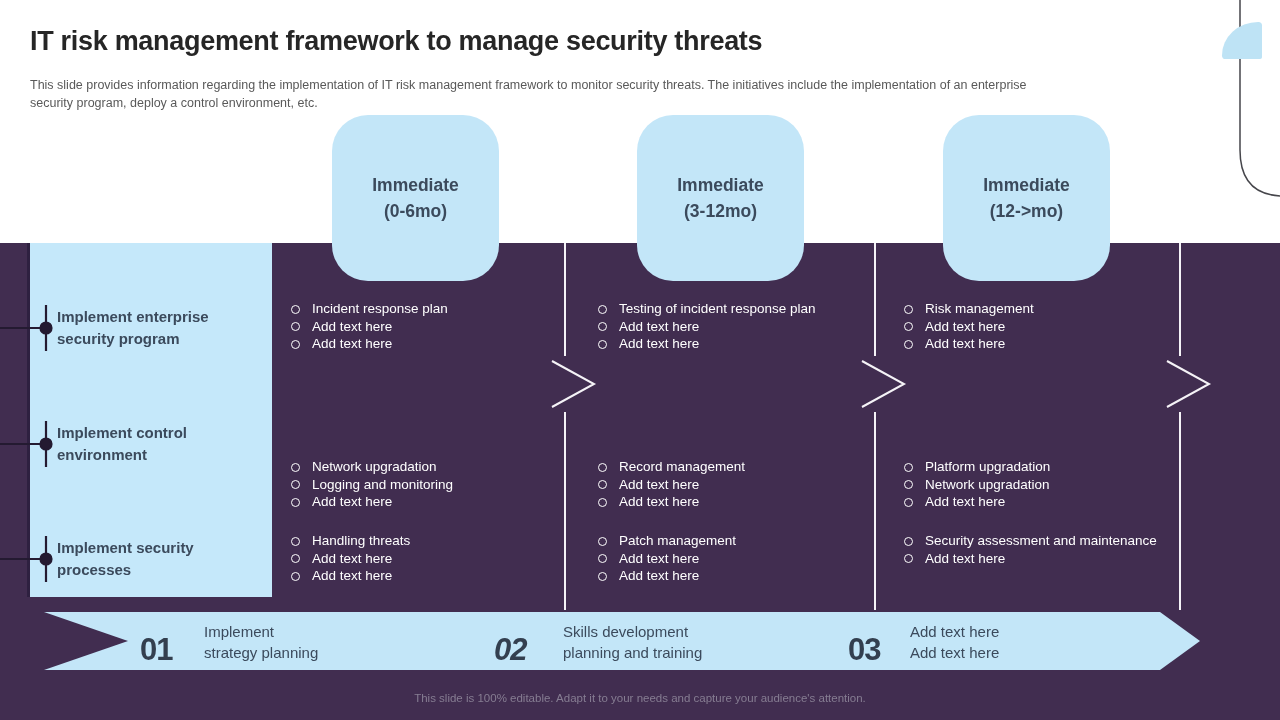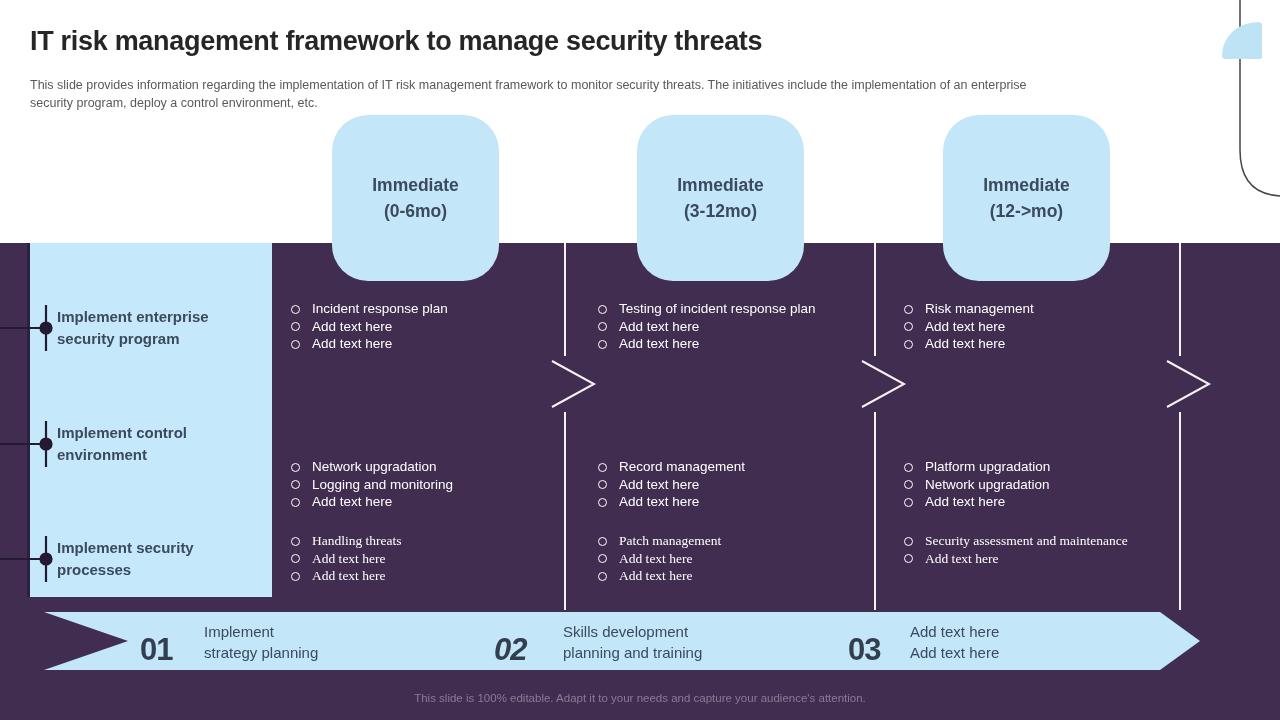--- a/index.html
+++ b/index.html
@@ -34,21 +34,21 @@
                color:#3B4A5C; line-height:22px; z-index:7; }
   #rowlabel0 { top:306px; } #rowlabel1 { top:422px; } #rowlabel2 { top:537px; }
 
   
   .cell { position:absolute; width:262px; z-index:7; }
   .cell ul { list-style:none; }
   .cell li { position:relative; padding-left:24px; color:#FFFFFF; font-size:13.5px; line-height:17.5px; }
   .cell li::before { content:''; position:absolute; left:3px; top:4.5px; width:7px; height:7px;
                      border:1.5px solid #FFFFFF; border-radius:50%; }
   .col0 { left:288px; } .col1 { left:595px; } .col2 { left:901px; }
-  .row0 { top:300px; } .row1 { top:416px;margin-top:42px; } .row2 { top:532px;font-family:Liberation Serif, serif; }
+  .row0 { top:300px; } .row1 { top:416px;margin-top:42px; } .row2 { top:532px; }
 
   
   .overlay { position:absolute; left:0; top:0; width:1280px; height:720px; z-index:5; pointer-events:none; }
 
   
   .ribbon { position:absolute; left:44px; top:612px; width:1116px; height:58px; background:#C3E6F8; }
   .ribbon-head { position:absolute; left:1160px; top:612px; width:0; height:0;
                  border-top:29px solid transparent; border-bottom:29px solid transparent;
                  border-left:40px solid #C3E6F8; }
   .ribbon-notch { position:absolute; left:44px; top:612px; width:0; height:0;

